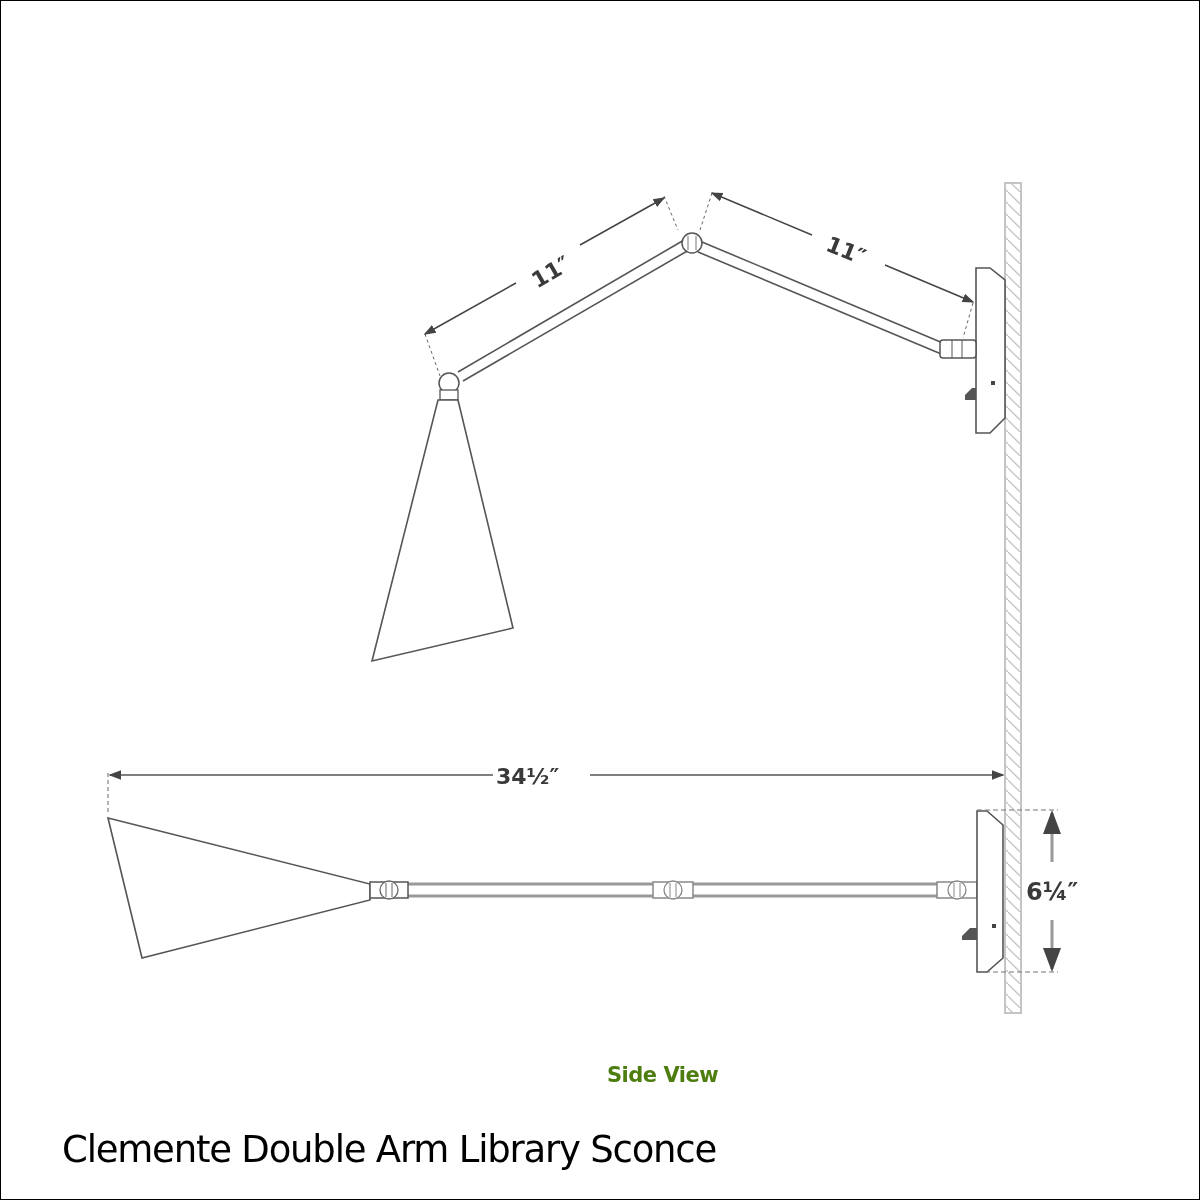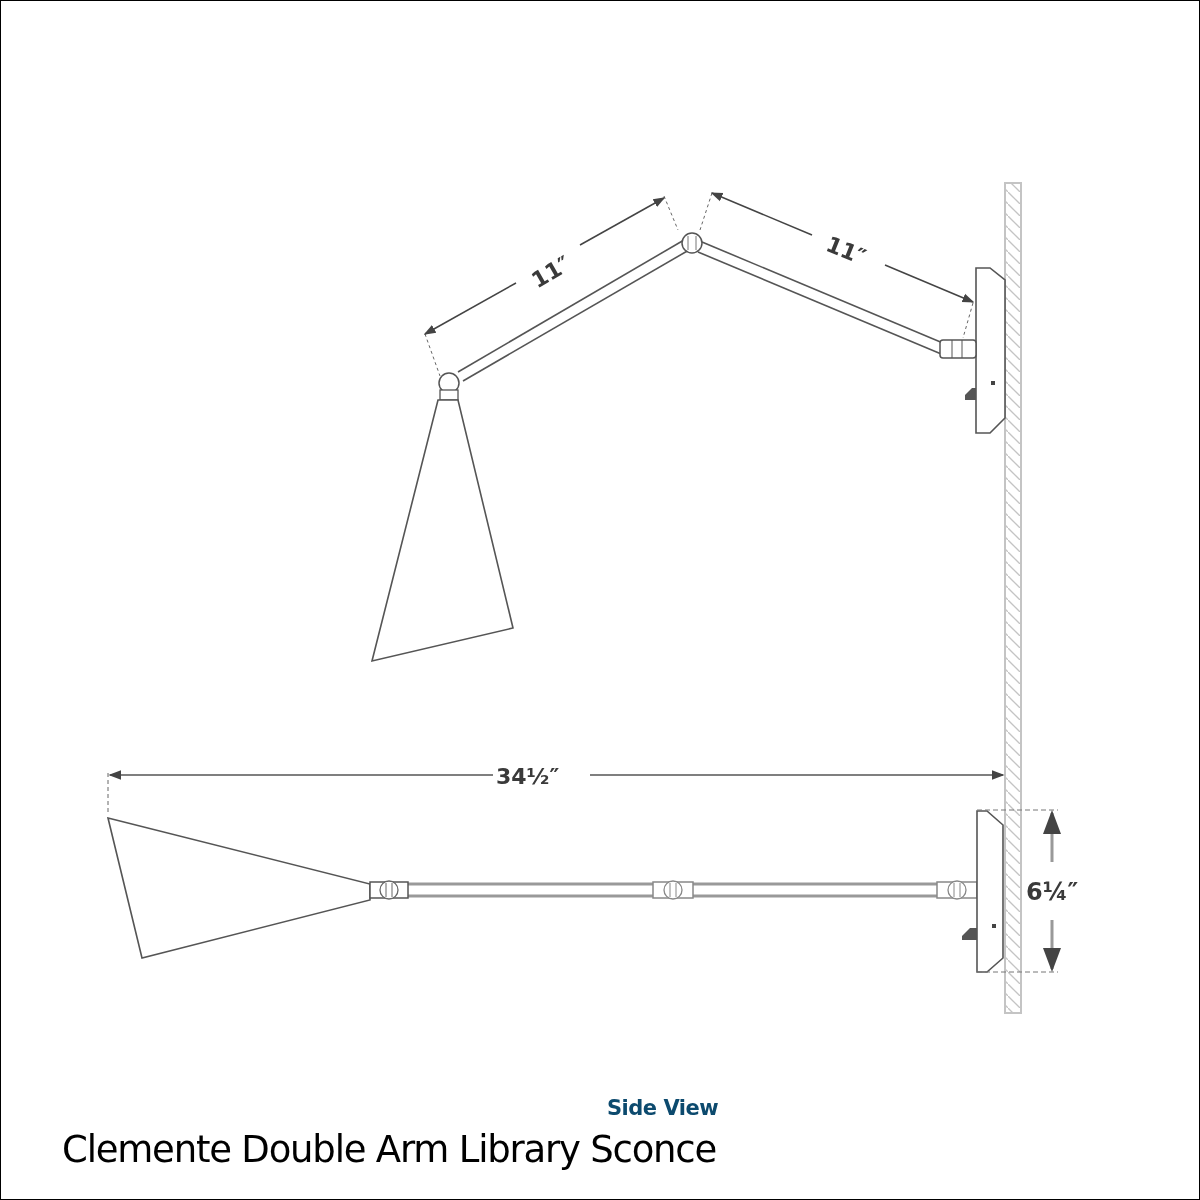--- a/index.html
+++ b/index.html
@@ -1,20 +1,20 @@
 <!DOCTYPE html>
 <html><head>
 <meta charset="utf-8">
 <style>
   html, body { margin: 0; padding: 0; background: #ffffff; }
   body { width: 1200px; height: 1200px; position: relative; overflow: hidden; font-family: "Liberation Sans", sans-serif; }
   .frame { position: absolute; left: 0; top: 0; width: 1198px; height: 1198px; border: 1px solid #000; }
   svg.drawing { position: absolute; left: 0; top: 0; }
   .dim-label { font-family: "DejaVu Sans", sans-serif; font-weight: bold; fill: #3a3a3a; }
-  .view-label { position: absolute; left: 607px; top: 1096px; font-family: "DejaVu Sans", sans-serif; font-weight: bold; font-size: 21px; color: #0c4a6e; letter-spacing: -0.5px; }
+  .view-label { position: absolute; left: 607px; top: 1063px; font-family: "DejaVu Sans", sans-serif; font-weight: bold; font-size: 21px; color: #4d7c0f; letter-spacing: -0.5px; }
   .product-title { position: absolute; left: 62px; top: 1128px; font-family: "DejaVu Sans", sans-serif; font-size: 37px; color: #000; letter-spacing: -1.2px; }
 </style>
 </head>
 <body>
 
 <div class="frame"></div>
 
 <svg class="drawing" width="1200" height="1200" viewBox="0 0 1200 1200">
   <defs>
     <pattern id="hatch" width="12" height="12" patternUnits="userSpaceOnUse">

